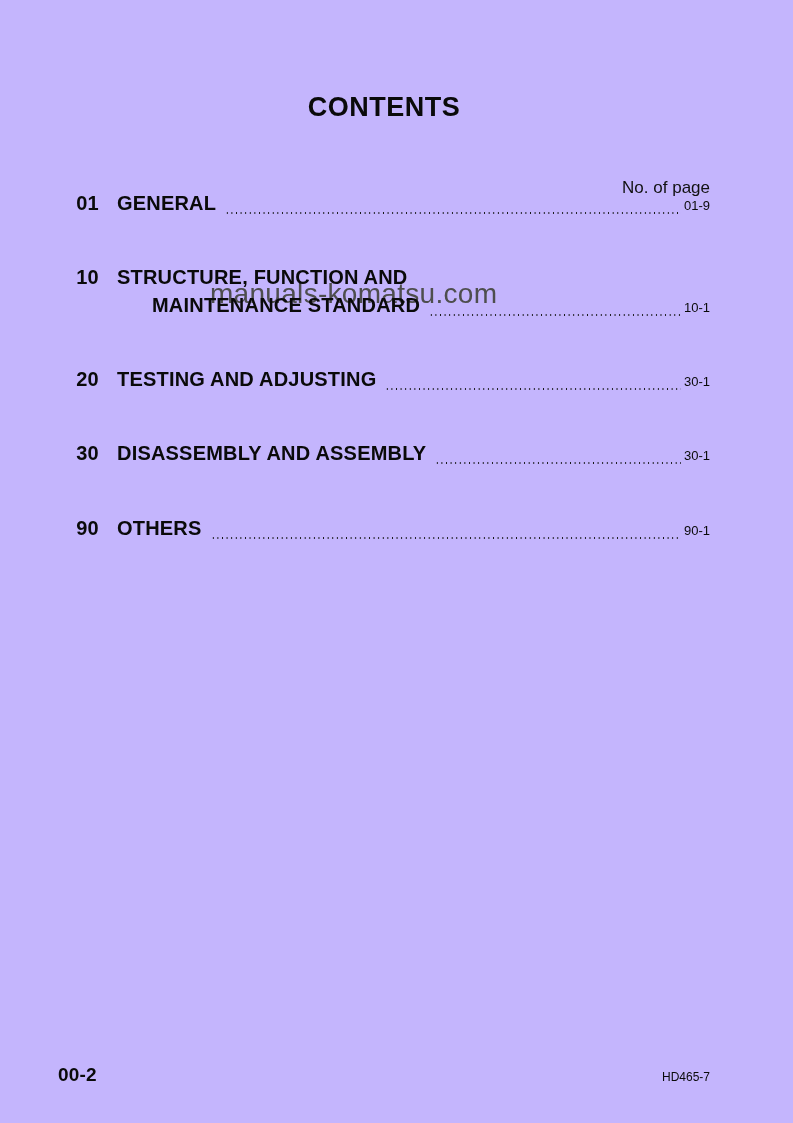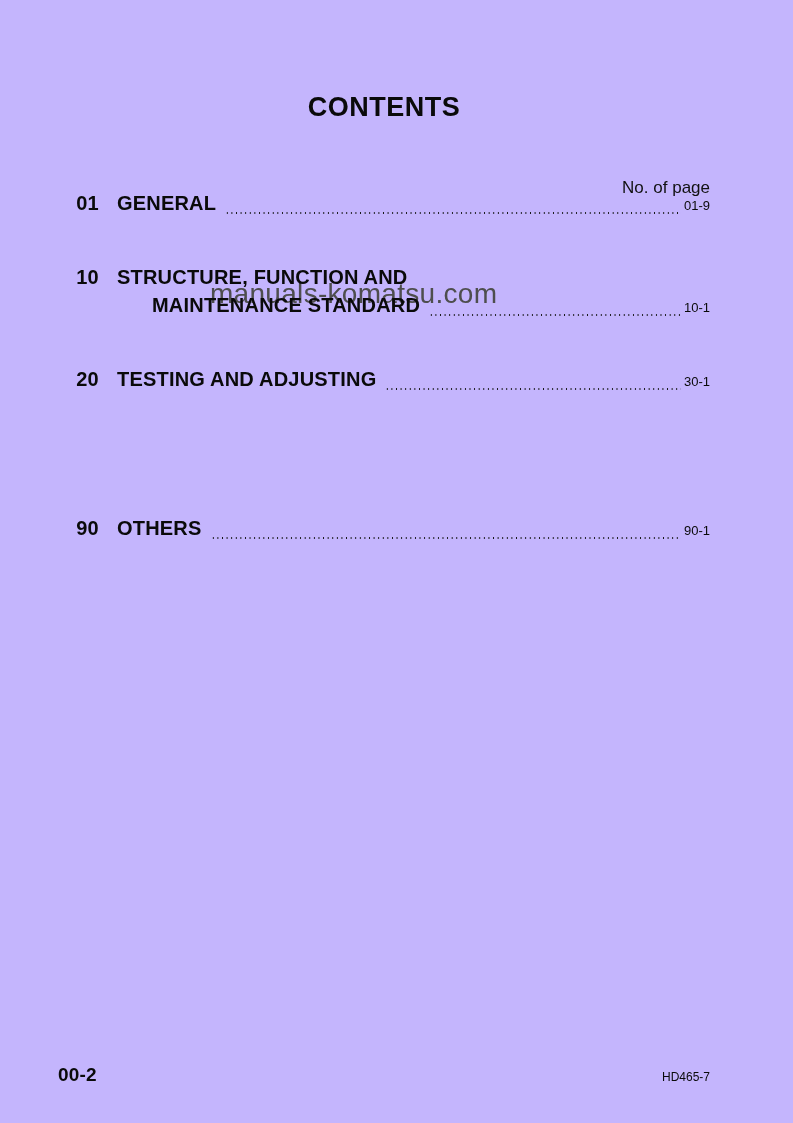--- a/index.html
+++ b/index.html
@@ -147,20 +147,28 @@
 
     <div class="toc-entry entry-2">
       <div class="toc-line">
         <span class="toc-num">20</span>
         <span class="toc-title">TESTING AND ADJUSTING</span>
         <span class="leader"></span>
         <span class="pagenum">30-1</span>
       </div>
     </div>
 
+    <div class="toc-entry entry-3">
+      <div class="toc-line">
+        <span class="toc-num">30</span>
+        <span class="toc-title">DISASSEMBLY AND ASSEMBLY</span>
+        <span class="leader"></span>
+        <span class="pagenum">30-1</span>
+      </div>
+    </div>
 
     <div class="toc-entry entry-4">
       <div class="toc-line">
         <span class="toc-num">90</span>
         <span class="toc-title">OTHERS</span>
         <span class="leader"></span>
         <span class="pagenum">90-1</span>
       </div>
     </div>
 

